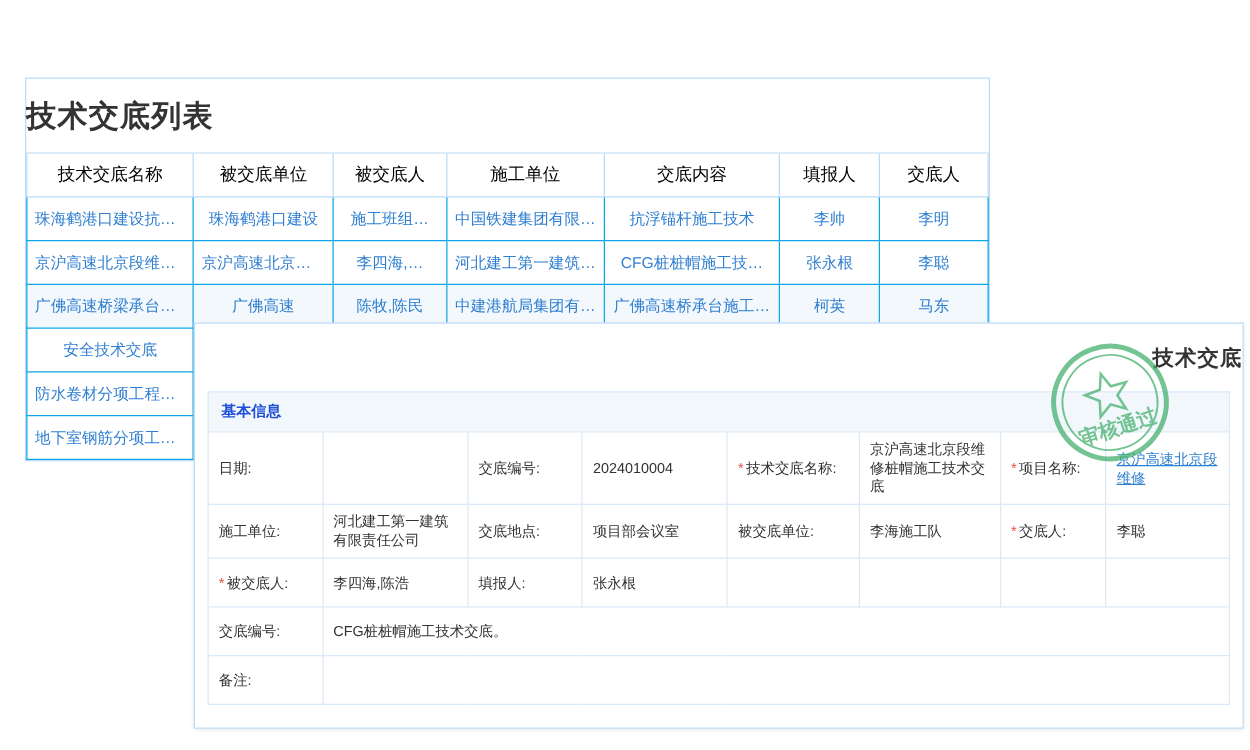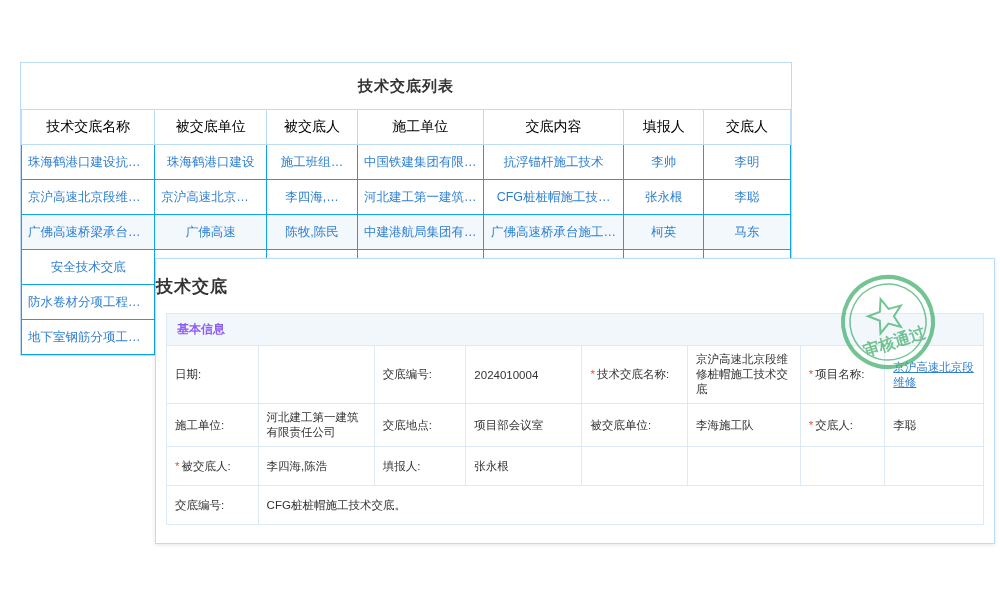--- a/index.html
+++ b/index.html
@@ -16,22 +16,21 @@
   #list-panel {
     position: absolute;
     left: 20px;
     top: 62px;
     width: 772px;
     background: #ffffff;
     border: 1px solid #bcdcf5;
     box-sizing: border-box;
   }
   #list-title {
-    text-align: center;
-    font-size: 15px;
+    font-size: 24px;
     font-weight: bold;
     color: #333333;
     padding: 14px 0 13px 0;
     border-bottom: 1px solid #bcdcf5;
     letter-spacing: 1px;
   }
   table.list-table {
     border-collapse: collapse;
     width: 100%;
     table-layout: fixed;
@@ -75,36 +74,36 @@
     position: absolute;
     left: 155px;
     top: 258px;
     width: 840px;
     background: #ffffff;
     border: 1px solid #bcdcf5;
     box-sizing: border-box;
     box-shadow: 0 1px 4px rgba(0,0,0,0.10);
   }
   #detail-title {
-    text-align: left;
+    text-align: right;
     font-size: 17px;
     font-weight: bold;
     color: #333333;
     padding: 16px 0 15px 0;
     letter-spacing: 1px;
   }
   #detail-body {
     padding: 0 10px 18px 10px;
   }
   .section-header {
     background: #f2f7fc;
     border: 1px solid #dceaf7;
     border-bottom: none;
     font-size: 12px;
-    color: #8b5cf6;
+    color: #1d4ed8;
     padding: 7px 10px;
     font-weight: bold;
   }
   table.detail-table {
     border-collapse: collapse;
     width: 100%;
     table-layout: fixed;
   }
   table.detail-table td {
     border: 1px solid #dceaf7;
@@ -261,20 +260,24 @@
         <td class="val">张永根</td>
         <td class="val"></td>
         <td class="val"></td>
         <td class="val"></td>
         <td class="val"></td>
       </tr>
       <tr>
         <td class="lbl">交底编号:</td>
         <td class="val" colspan="7">CFG桩桩帽施工技术交底。</td>
       </tr>
+      <tr>
+        <td class="lbl">备注:</td>
+        <td class="val" colspan="7"></td>
+      </tr>
     </tbody>
       </table>
   </div>
 </div>
 
 <div id="stamp">
   <svg width="108" height="108" viewBox="0 0 108 108" aria-hidden="true">
     <g transform="rotate(-18 54 54)" opacity="0.72">
       <circle cx="54" cy="54" r="45" fill="none" stroke="#3fae6a" stroke-width="4"></circle>
       <circle cx="54" cy="54" r="38" fill="none" stroke="#3fae6a" stroke-width="1.5"></circle>

